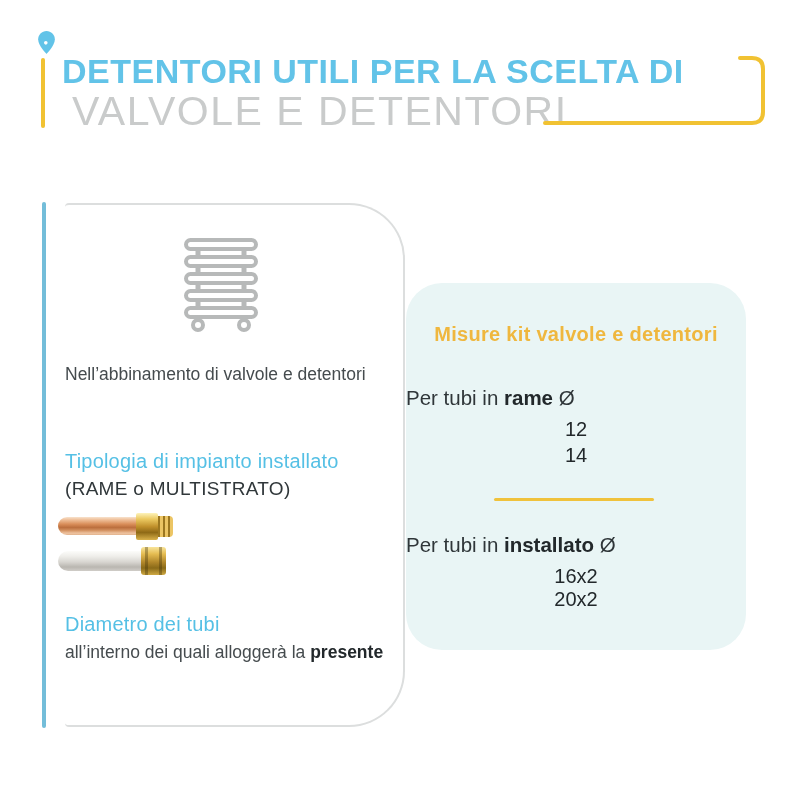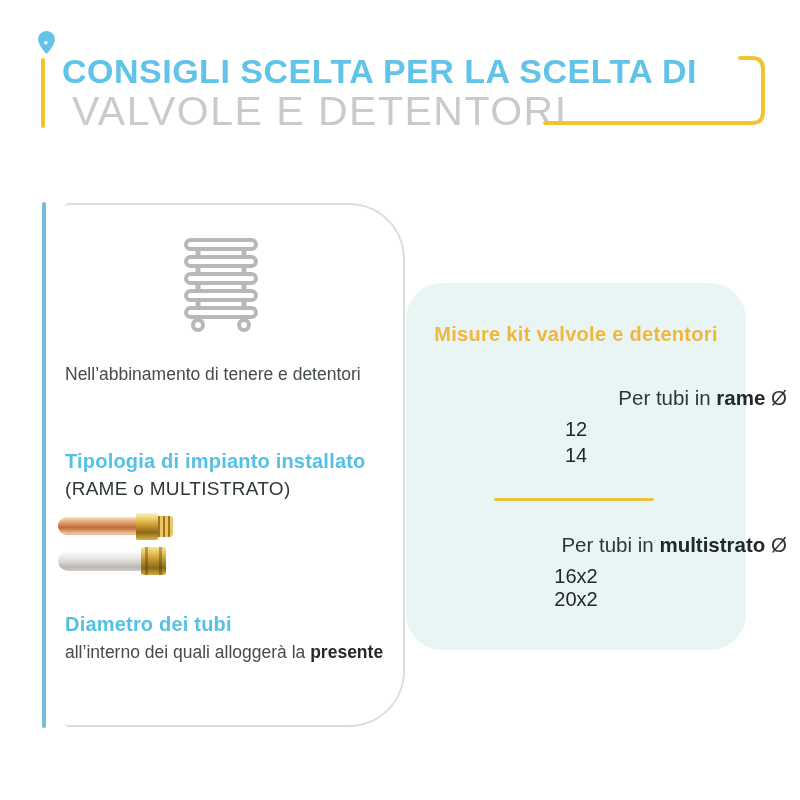--- a/index.html
+++ b/index.html
@@ -32,21 +32,21 @@
     position: absolute; left: 65px; top: 203px; width: 340px; height: 524px;
     background: #ffffff; border: 2px solid #DCDEDE; border-left: none;
     border-radius: 4px 56px 56px 4px;
   }
   .radiator { position: absolute; left: 118px; top: 32px; }
   .intro {
     position: absolute; left: 0; top: 156px; font-size: 17.5px; line-height: 27px;
     color: #454B4E; white-space: nowrap;
   }
   .point-title {
-    position: absolute; left: 0; font-size: 20px; font-weight: bold;
+    position: absolute; left: 0; font-size: 20px; font-weight: normal;
     color: #55C0E5; letter-spacing: 0.2px; white-space: nowrap;
   }
   .point1-title { top: 245px; }
   .point1-sub {
     position: absolute; left: 0; top: 273px; font-size: 19px; color: #30373A;
     letter-spacing: 0.3px; white-space: nowrap;
   }
   .point2-title { top: 408px; }
   .point2-text {
     position: absolute; left: 0; top: 437px; font-size: 17.5px; color: #454B4E;
@@ -86,22 +86,22 @@
   .right-card {
     position: absolute; left: 406px; top: 283px; width: 340px; height: 367px;
     background: #E9F5F5; border-radius: 36px;
   }
   .rc-title {
     position: absolute; left: 0; top: 40px; width: 100%; text-align: center;
     font-size: 20px; font-weight: bold; color: #EFB73E; letter-spacing: 0.3px;
     white-space: nowrap;
   }
   .row-line {
-    position: absolute; left: 0; width: 100%; text-align: right;
-    font-size: 20.5px; color: #2F3639; white-space: nowrap; margin-left: 41px;
+    position: absolute; left: 0; width: 100%; text-align: left;
+    font-size: 20.5px; color: #2F3639; white-space: nowrap;
   }
   .rc-row1 { top: 103px; }
   .rc-row2 { top: 250px; }
   .size-val {
     position: absolute; left: 0; width: 100%; text-align: center;
     font-size: 20px; color: #22282B;
   }
   .s1a { top: 135px; } .s1b { top: 161px; }
   .s2a { top: 282px; } .s2b { top: 305px; }
   .divider-yellow {
@@ -112,21 +112,21 @@
 </head>
 <body>
 
 <div class="page">
 
   <svg class="pin" width="17" height="23" viewBox="0 0 24 33">
     <path d="M12 0 C5.4 0 0 5.4 0 12 c0 9 12 21 12 21 s12 -12 12 -21 C24 5.4 18.6 0 12 0 z" fill="#62C3E8"></path>
     <circle cx="11" cy="17" r="2.6" fill="#ffffff"></circle>
   </svg>
   <div class="accent-line-yellow"></div>
-  <div class="title1">CONSIGLI SCELTA PER LA SCELTA DI</div>
+  <div class="title1">DETENTORI UTILI PER LA SCELTA DI</div>
   <div class="title2">VALVOLE E DETENTORI</div>
   <svg class="bracket" width="234" height="80" viewBox="0 0 234 80">
     <path d="M 205 8 L 217 8 Q 228 8 228 19 L 228 62 Q 228 73 217 73 L 10 73" fill="none" stroke="#F1C232" stroke-width="4" stroke-linecap="round"></path>
   </svg>
 
   <div class="teal-line"></div>
   <div class="left-card">
 
     <svg class="radiator" width="76" height="96" viewBox="0 0 76 96">
       <g stroke="#B7B9B9" fill="#ffffff">
@@ -136,21 +136,21 @@
         <rect x="3" y="20" width="70" height="9" rx="4.5" stroke-width="4"></rect>
         <rect x="3" y="37" width="70" height="9" rx="4.5" stroke-width="4"></rect>
         <rect x="3" y="54" width="70" height="9" rx="4.5" stroke-width="4"></rect>
         <rect x="3" y="71" width="70" height="9" rx="4.5" stroke-width="4"></rect>
         <circle cx="15" cy="88" r="5" stroke-width="4"></circle>
         <circle cx="61" cy="88" r="5" stroke-width="4"></circle>
       </g>
     </svg>
 
     <div class="intro">
-      <div>Nell’abbinamento di tenere e detentori</div>
+      <div>Nell’abbinamento di valvole e detentori</div>
     </div>
 
     <div class="point-title point1-title">Tipologia di impianto installato</div>
     <div class="point1-sub">(RAME o MULTISTRATO)</div>
 
     <div class="pipe pipe-copper">
       <div class="tube-copper"></div>
       <div class="nut-copper"></div>
       <div class="thread-copper"></div>
     </div>
@@ -168,18 +168,18 @@
 
   <div class="right-card">
     <div class="rc-title">Misure kit valvole e detentori</div>
 
     <div class="row-line rc-row1"><span>Per tubi in </span><b>rame</b><span> Ø</span></div>
     <div class="size-val s1a">12</div>
     <div class="size-val s1b">14</div>
 
     <div class="divider-yellow"></div>
 
-    <div class="row-line rc-row2"><span>Per tubi in </span><b>multistrato</b><span> Ø</span></div>
+    <div class="row-line rc-row2"><span>Per tubi in </span><b>installato</b><span> Ø</span></div>
     <div class="size-val s2a">16x2</div>
     <div class="size-val s2b">20x2</div>
   </div>
 
 </div>
 
 </body></html>

